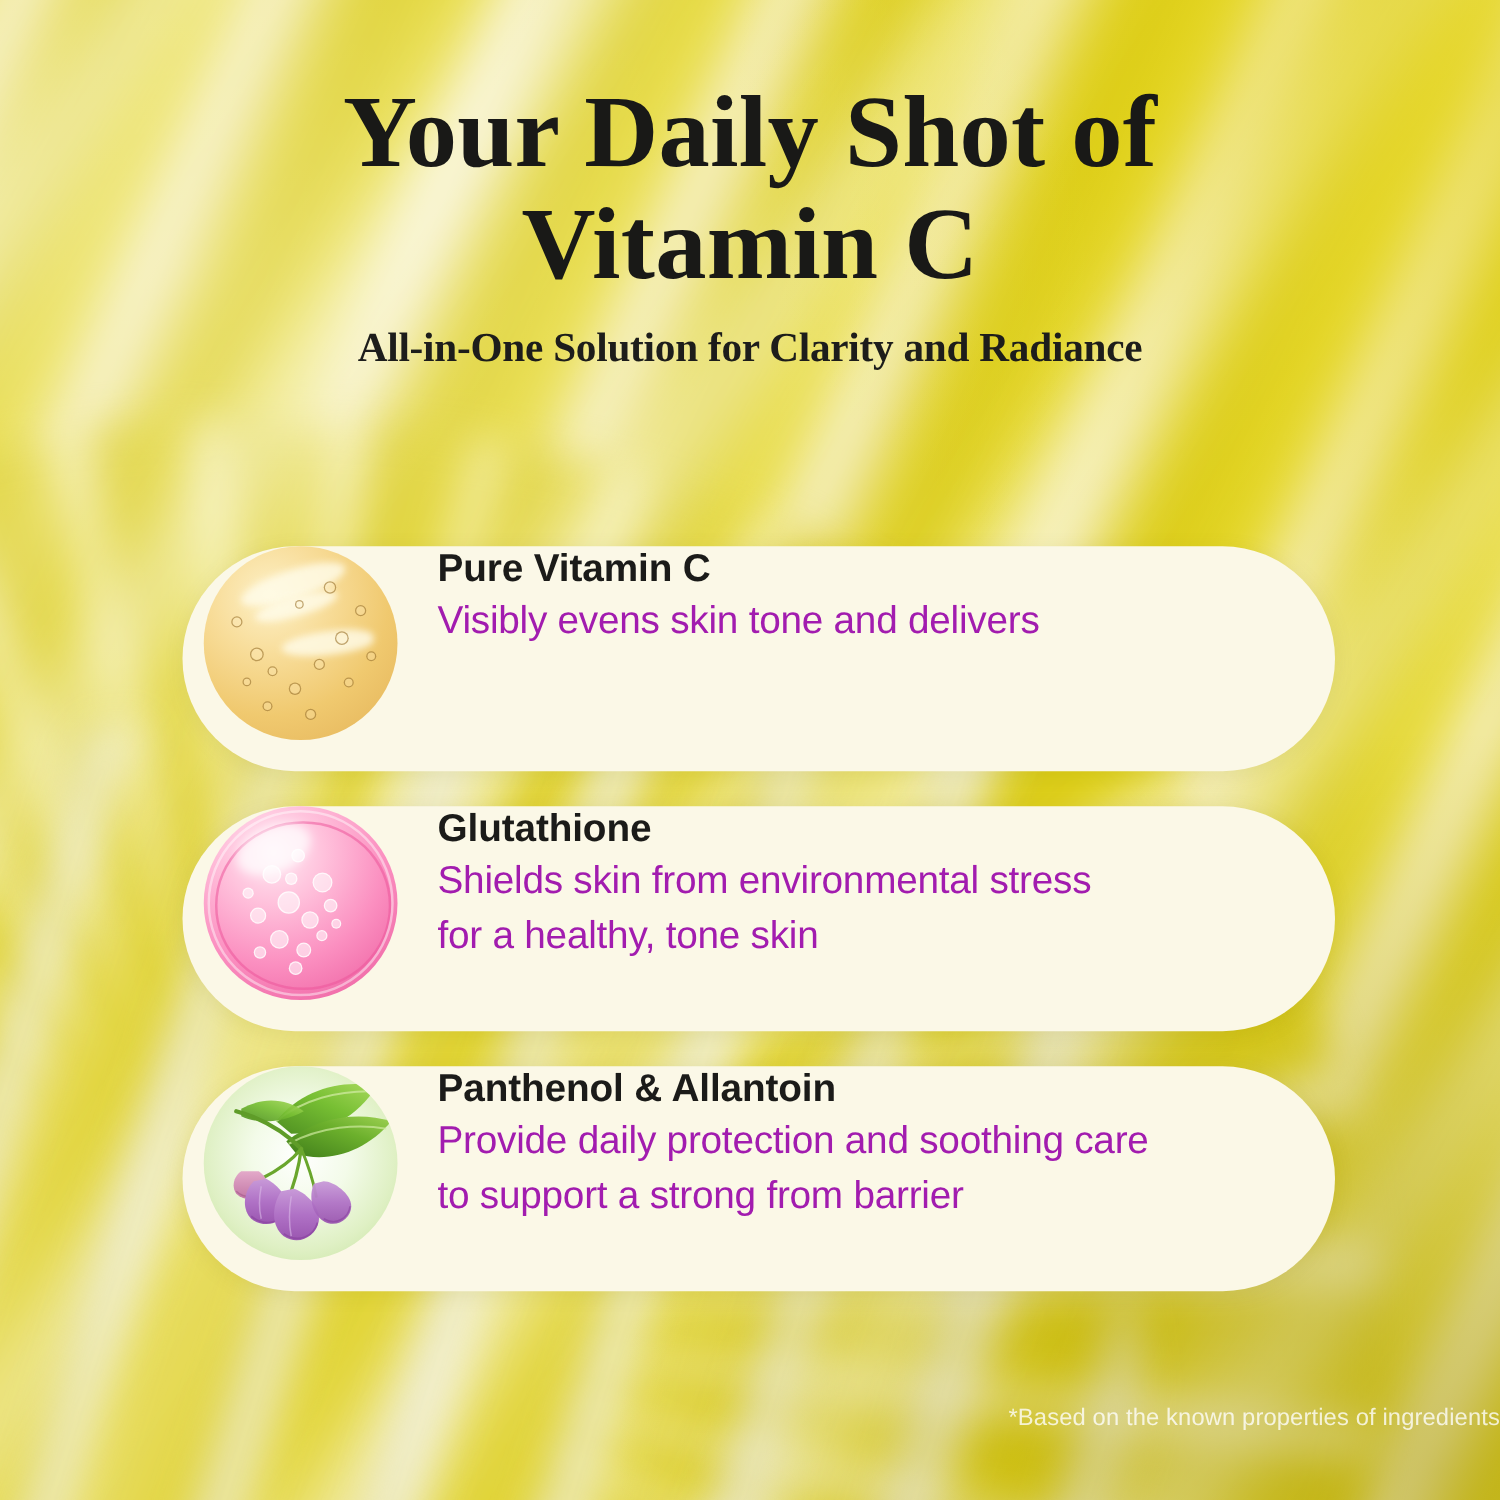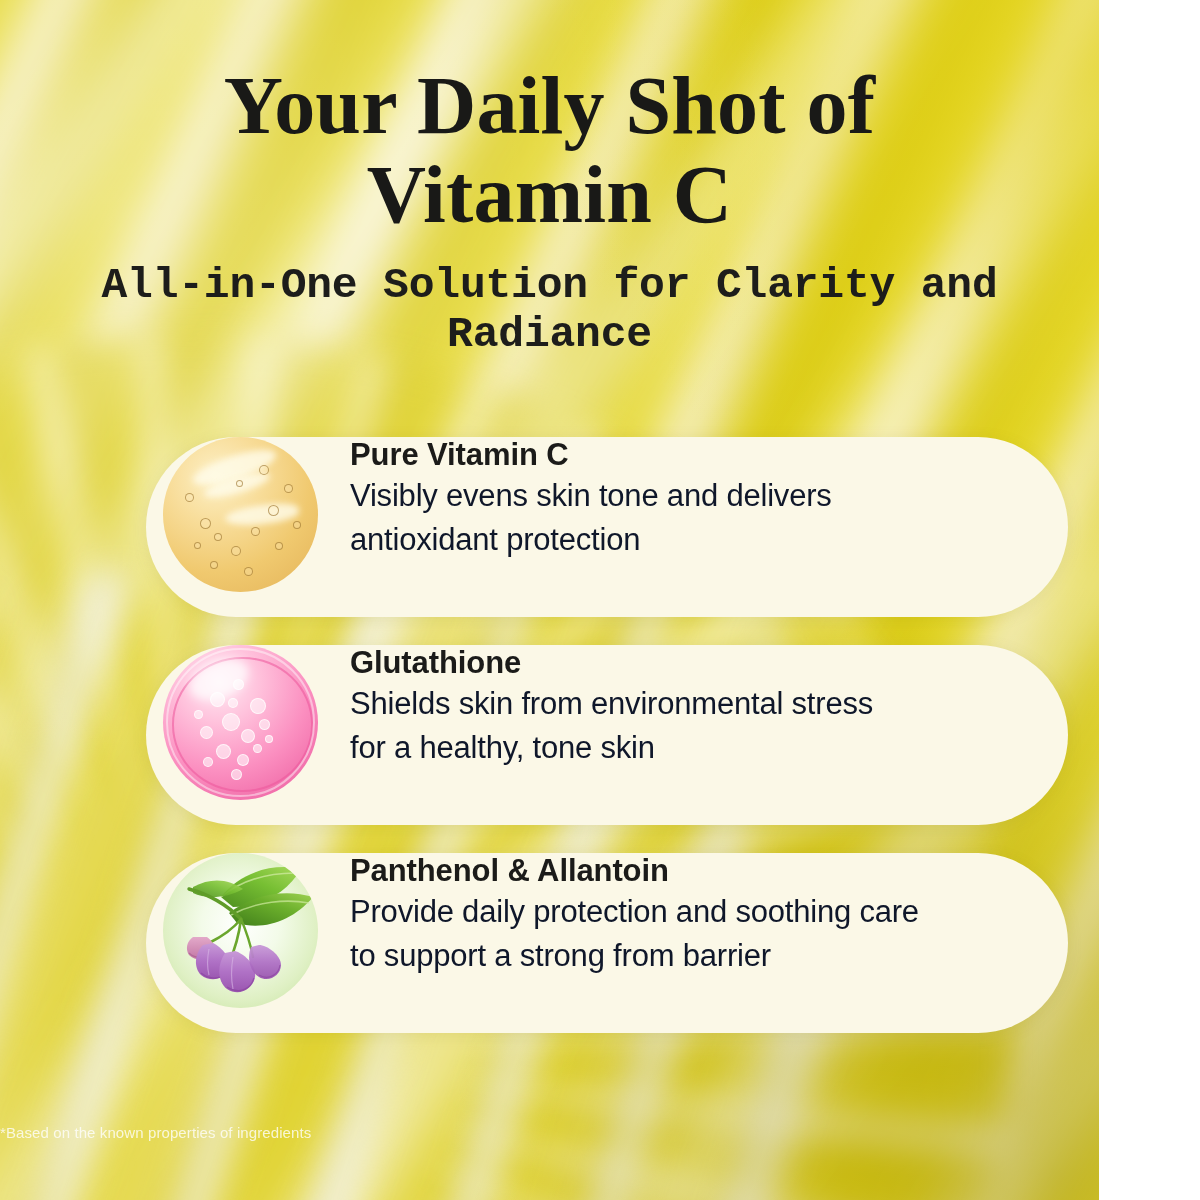--- a/index.html
+++ b/index.html
@@ -6,21 +6,21 @@
     margin: 0;
     padding: 0;
     background: #ffffff;
   }
   body {
     font-family: "Liberation Sans", sans-serif;
   }
 
   .poster {
     position: relative;
-    width: 1099px;
+    width: 1200px;
     height: 1200px;
     overflow: hidden;
     background: #e2cf1c;
   }
 
   
   .bg-layer {
     position: absolute;
     inset: -30%;
     pointer-events: none;
@@ -114,22 +114,22 @@
     font-family: "Liberation Serif", serif;
     font-size: 82px;
     line-height: 1.08;
     color: #191917;
     letter-spacing: .2px;
     margin: 0 auto;
     max-width: 760px;
   }
   .subtitle {
     margin: 22px auto 0;
-    font-family: Liberation Mono, monospace;
-    font-size: 43px;
+    font-family: Liberation Serif, serif;
+    font-size: 33px;
     font-weight: 600;
     color: #1d1d1b;
     letter-spacing: -0.2px;
   }
 
   
   .cards {
     position: absolute;
     left: 146px;
     top: 437px;
@@ -161,21 +161,21 @@
   .card-title {
     font-size: 31px;
     font-weight: 700;
     color: #1b1b19;
     line-height: 1.18;
     letter-spacing: -0.1px;
   }
   .card-desc {
     font-size: 31px;
     font-weight: 400;
-    color: #0f172a;
+    color: #a21caf;
     line-height: 1.42;
     letter-spacing: -0.2px;
   }
 
   
   .gel-c {
     background:
       radial-gradient(circle at 34% 26%, #fdf0c6 0%, #f8dd9a 30%, #f0c96f 62%, #e3b257 100%);
   }
   .gel-c .gloss {
@@ -234,22 +234,22 @@
   .bot {
     background:
       radial-gradient(circle at 50% 46%, #ffffff 0%, #f3fbe9 34%, #dff0c4 66%, #bfdf96 100%);
   }
 
   
   .footnote {
     position: absolute;
     left: 0; right: 0;
     top: 1124px;
-    text-align: left;
-    font-size: 15px;
+    text-align: right;
+    font-size: 19px;
     font-weight: 400;
     color: rgba(255,255,255,0.78);
     letter-spacing: .1px;
     z-index: 4;
   }
 </style>
 </head>
 <body>
 
 <div class="poster">
@@ -289,21 +289,20 @@
           <div class="bub" style="left:52%;top:84%;width:7px;height:7px;"></div>
           <div class="bub" style="left:72%;top:68%;width:6px;height:6px;"></div>
           <div class="bub" style="left:20%;top:68%;width:5px;height:5px;"></div>
           <div class="bub" style="left:84%;top:54%;width:6px;height:6px;"></div>
         </div>
       </div>
       <div class="card-text">
         <div class="card-title">Pure Vitamin C</div>
         <div class="card-desc">
           <span>Visibly evens skin tone and delivers</span><br>
-          <span>antioxidant protection</span>
         </div>
       </div>
     </div>
 
     <div class="card">
       <div class="swatch gel-p">
         <div class="rim"></div>
         <div class="hl"></div>
         <div class="bubbles">
           <div class="pbub" style="left:30%;top:30%;width:13px;height:13px;"></div>

